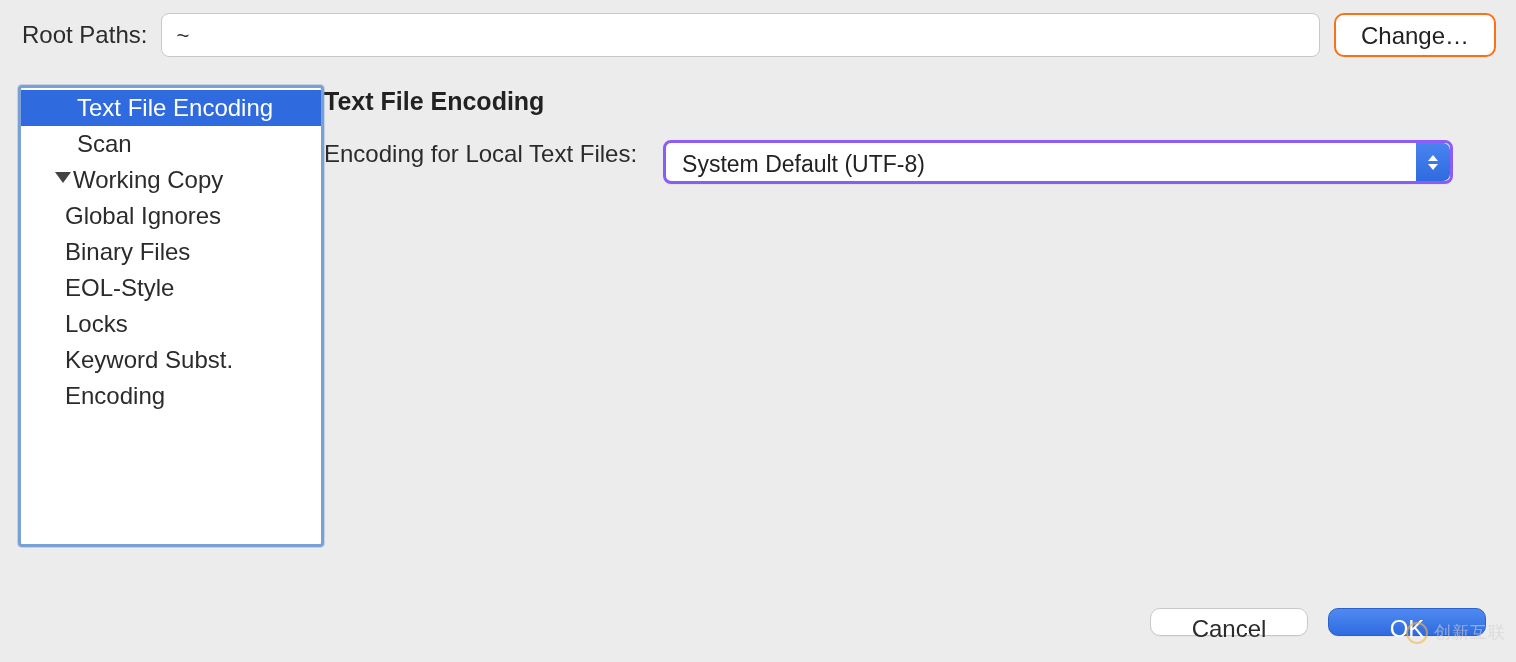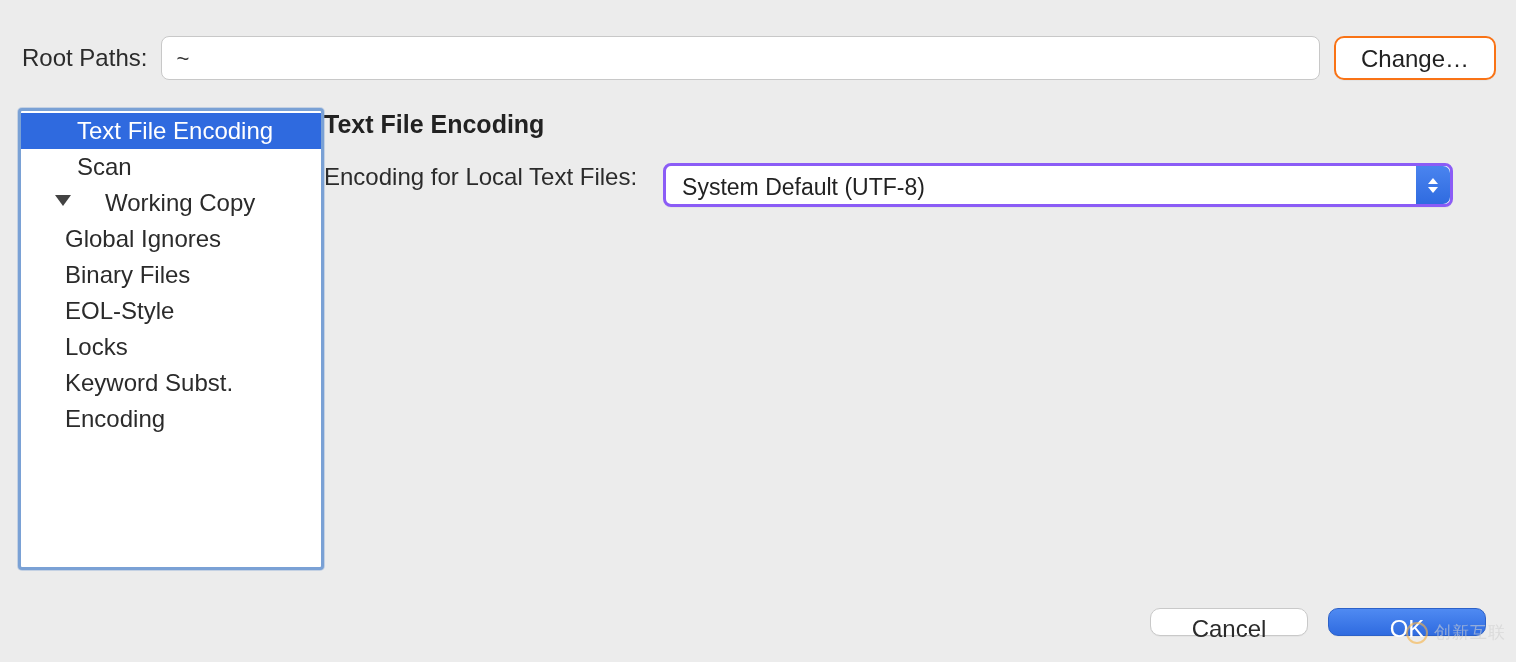--- a/index.html
+++ b/index.html
@@ -10,21 +10,21 @@
     height: 662px;
     font-size: 22px;
     color: #2b2b2b;
     position: relative;
     overflow: hidden;
   }
 
   .top-row {
     display: flex;
     align-items: center;
-    padding: 36px 20px 14px 22px;
+    padding: 13px 20px 14px 22px;
     gap: 14px;
   }
   .root-paths-label {
     white-space: nowrap;
     font-size: 24px;
   }
   .root-paths-input {
     flex: 1;
     height: 44px;
     line-height: 44px;
@@ -68,21 +68,21 @@
     line-height: 36px;
     padding-left: 56px;
     font-size: 24px;
     white-space: nowrap;
     position: relative;
   }
   .side-item.child {
     padding-left: 44px;
   }
   .side-item.group {
-    padding-left: 84px;
+    padding-left: 52px;
   }
   .side-item.group .disclosure {
     position: absolute;
     left: 34px;
     top: 10px;
     width: 0; height: 0;
     border-left: 8px solid transparent;
     border-right: 8px solid transparent;
     border-top: 11px solid #434343;
   }

